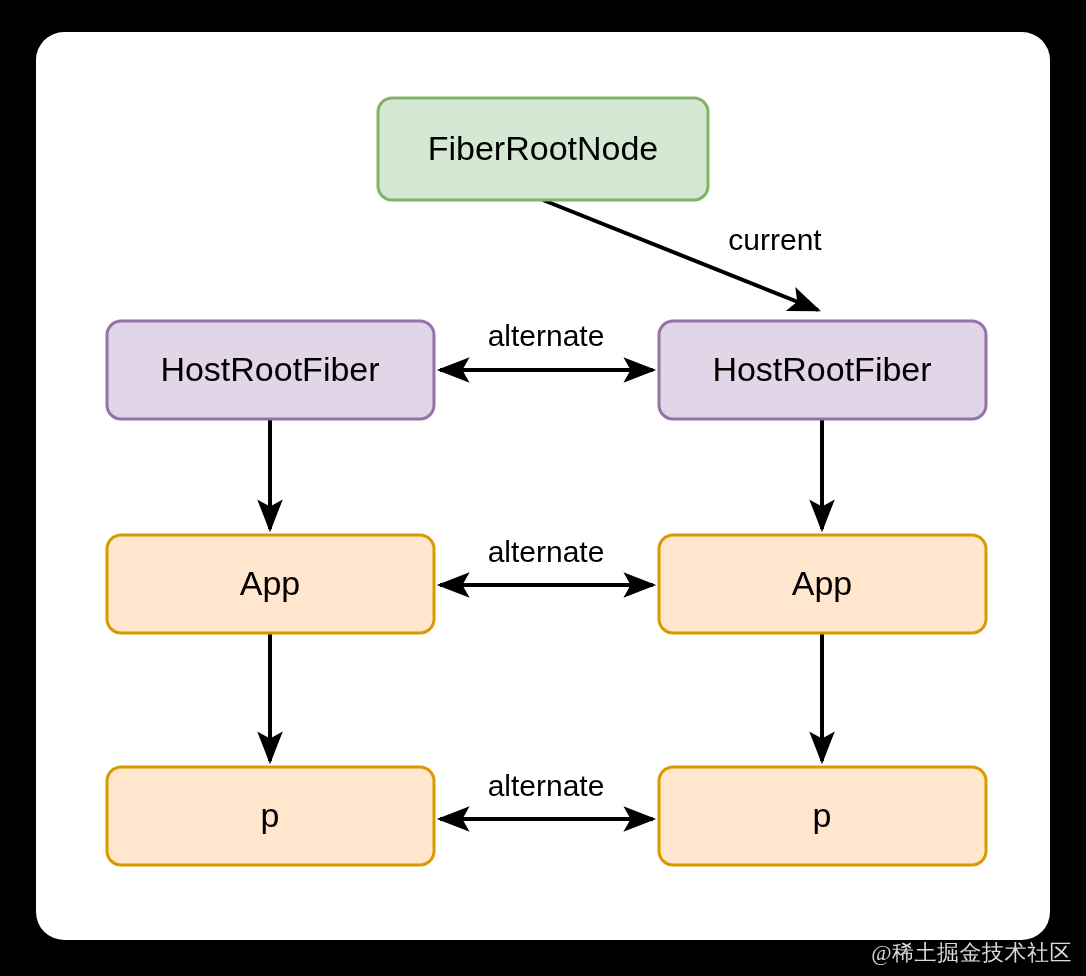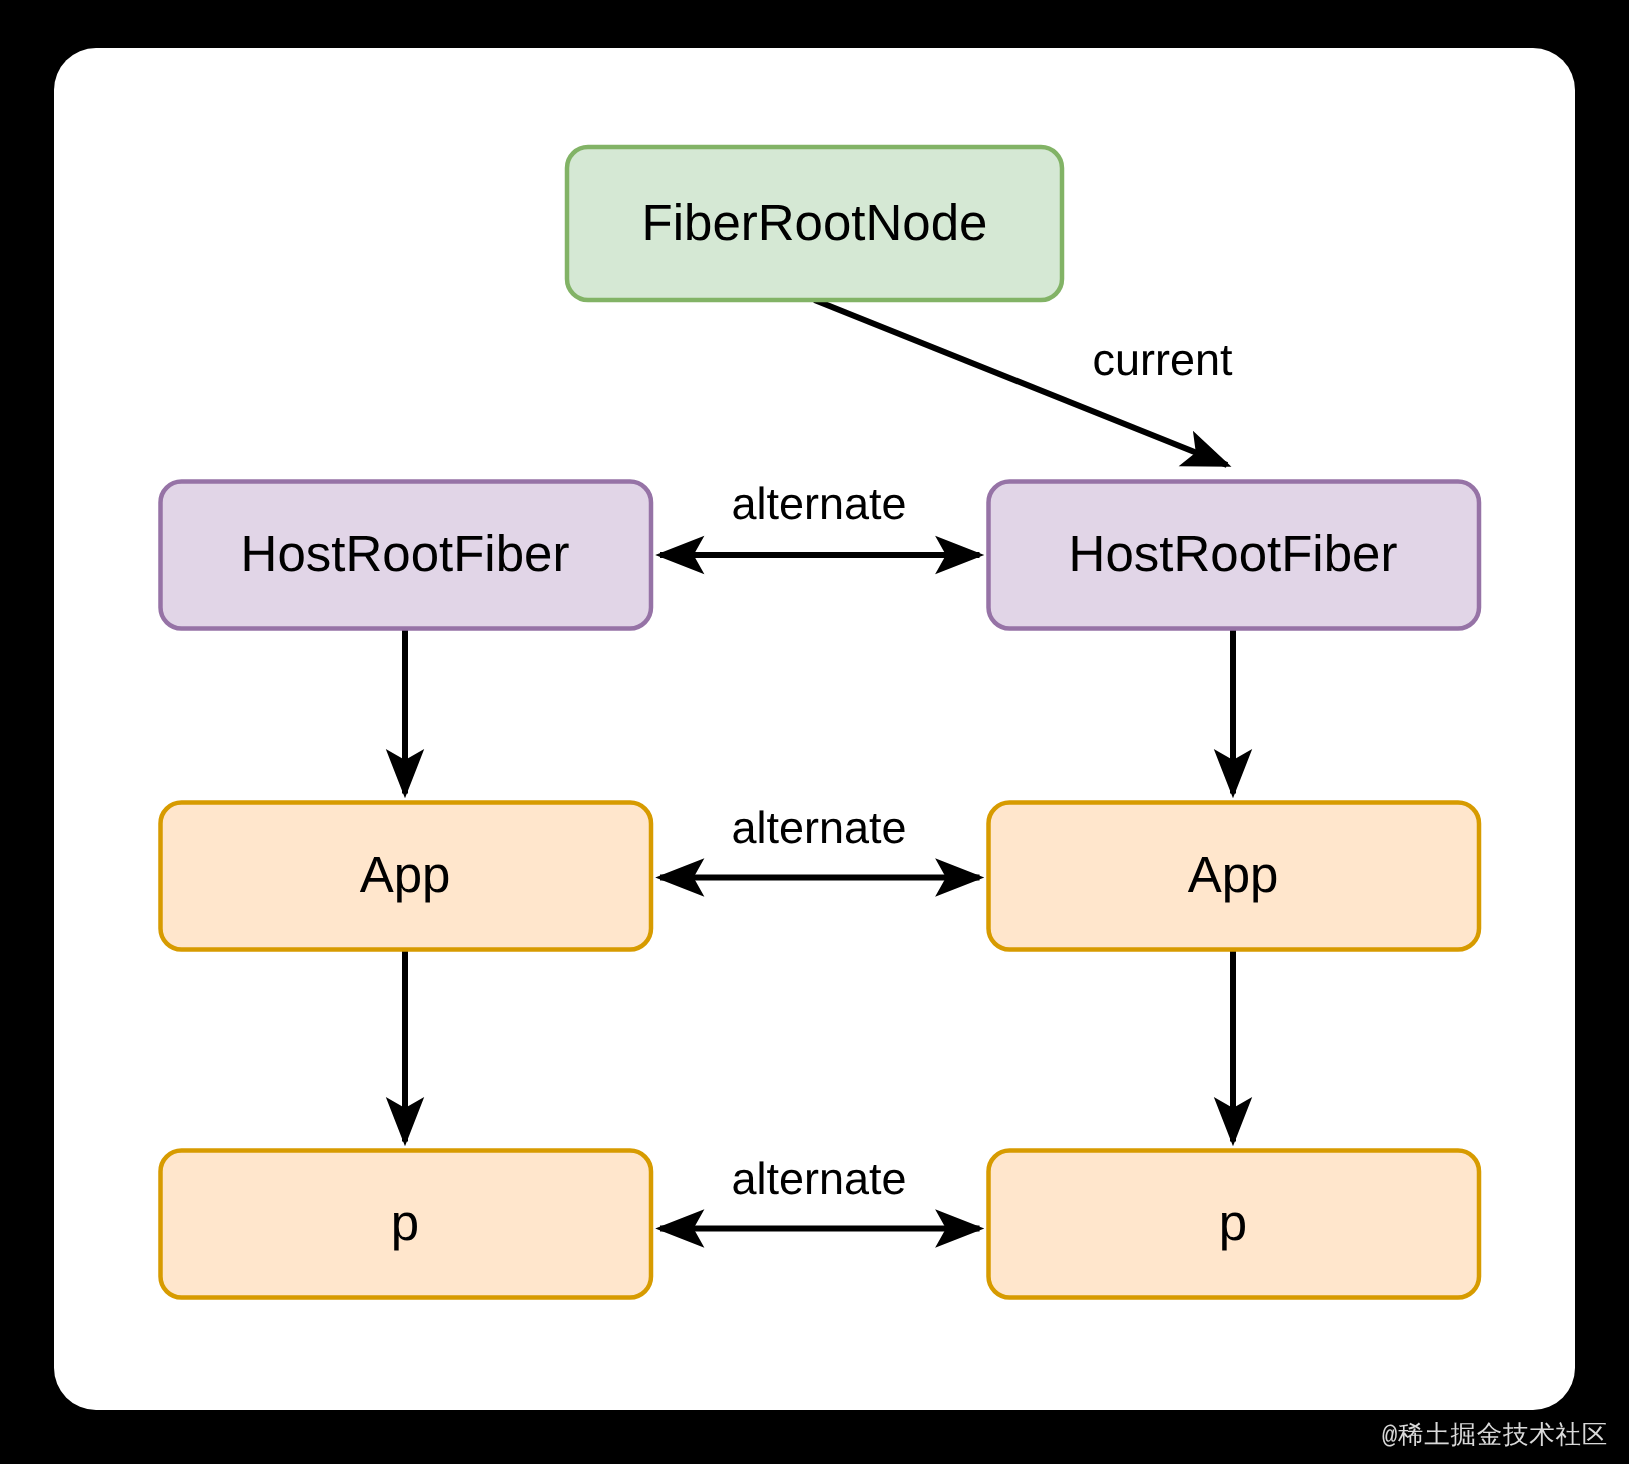--- a/index.html
+++ b/index.html
@@ -69,22 +69,22 @@
     stroke: #000000;
     stroke-width: 4;
     fill: none;
   }
 
   
   #watermark {
     position: absolute;
     right: 14px;
     bottom: 8px;
-    font-family: Liberation Mono, monospace;
-    font-size: 17px;
+    font-family: Liberation Serif, serif;
+    font-size: 22px;
     color: #d9d9d9;
     letter-spacing: 0.5px;
     white-space: nowrap;
   }
 </style>
 </head>
 <body>
 
 <div id="stage">
 

